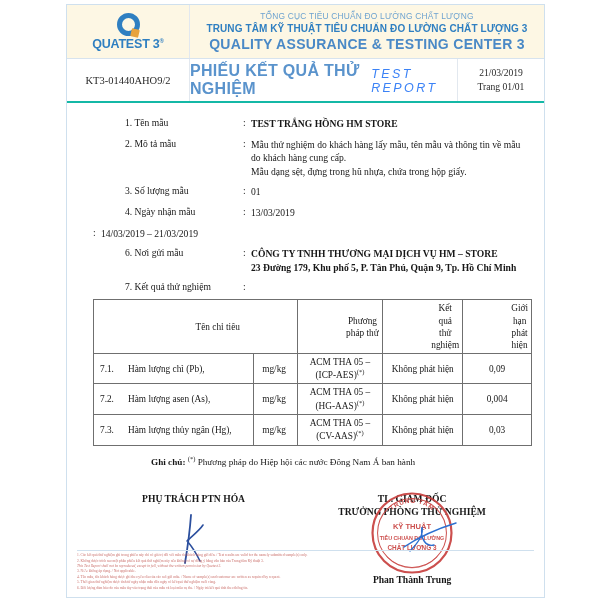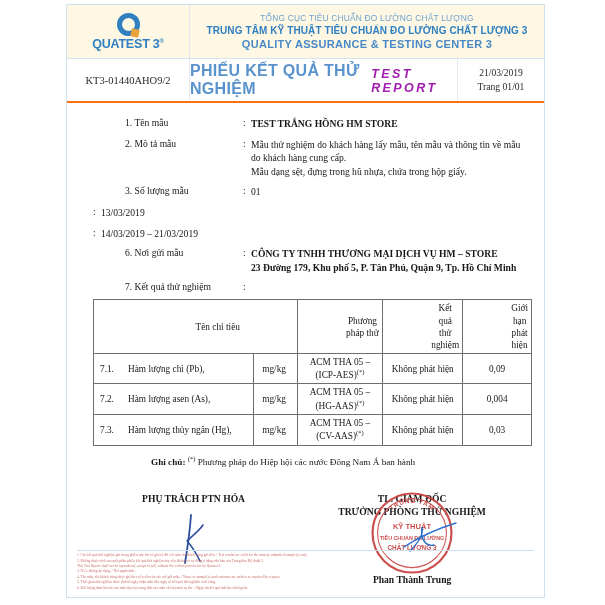--- a/index.html
+++ b/index.html
@@ -71,28 +71,28 @@
     flex: 1;
     display: flex; flex-direction: column;
     align-items: center; justify-content: center;
     text-align: center;
     font-family: "Liberation Sans", sans-serif;
     color: #4a89c6;
     padding: 2px 4px;
   }
   .hdr-l1 { font-size: 8.4px; letter-spacing: .2px; color:#6ea3d0; }
   .hdr-l2 { font-size: 10px; font-weight: bold; letter-spacing: .1px; color:#2f7fc1; margin-top:1.5px; }
-  .hdr-l3 { font-size: 11px; font-weight: bold; letter-spacing: .3px; color:#4a89c6; margin-top:2px; }
+  .hdr-l3 { font-size: 14px; font-weight: bold; letter-spacing: .3px; color:#4a89c6; margin-top:2px; }
 
   
   .title-row {
     display: flex;
     align-items: stretch;
     height: 42px;
-    border-bottom: 2px solid #f97316;
+    border-bottom: 2px solid #14b8a6;
   }
   .tr-code {
     width: 122px;
     display: flex; align-items: center; justify-content: center;
     font-size: 10.5px; color: #2a2a2a;
     border-right: 1px solid #e2e8ef;
     font-family: "Liberation Serif", serif;
   }
   .tr-mid {
     flex: 1;
@@ -102,23 +102,23 @@
   }
   .tr-title {
     font-family: "Liberation Sans", sans-serif;
     font-weight: bold;
     font-size: 16px;
     color: #5a93cc;
     letter-spacing: .3px;
   }
   .tr-sub {
     font-family: "Liberation Sans", sans-serif;
-    font-weight: bold; font-style: italic;
+    font-weight: normal; font-style: italic;
     font-size: 12.5px;
-    color: #a21caf;
+    color: #3b82f6;
     letter-spacing: 2.4px;
     margin-top: 1px;
   }
   .tr-date {
     width: 86px;
     display: flex; flex-direction: column;
     align-items: center; justify-content: center;
     font-size: 9.6px; color: #2a2a2a; line-height: 1.5;
   }
 
@@ -272,20 +272,21 @@
 
       <div class="field">
         <div class="f-label">3. Số lượng mẫu</div>
         <div class="f-colon">:</div>
         <div class="f-value">
           <span class="ln">01</span>
         </div>
       </div>
 
       <div class="field">
+        <div class="f-label">4. Ngày nhận mẫu</div>
         <div class="f-colon">:</div>
         <div class="f-value">
           <span class="ln">13/03/2019</span>
         </div>
       </div>
 
       <div class="field">
         <div class="f-colon">:</div>
         <div class="f-value">
           <span class="ln">14/03/2019 – 21/03/2019</span>

